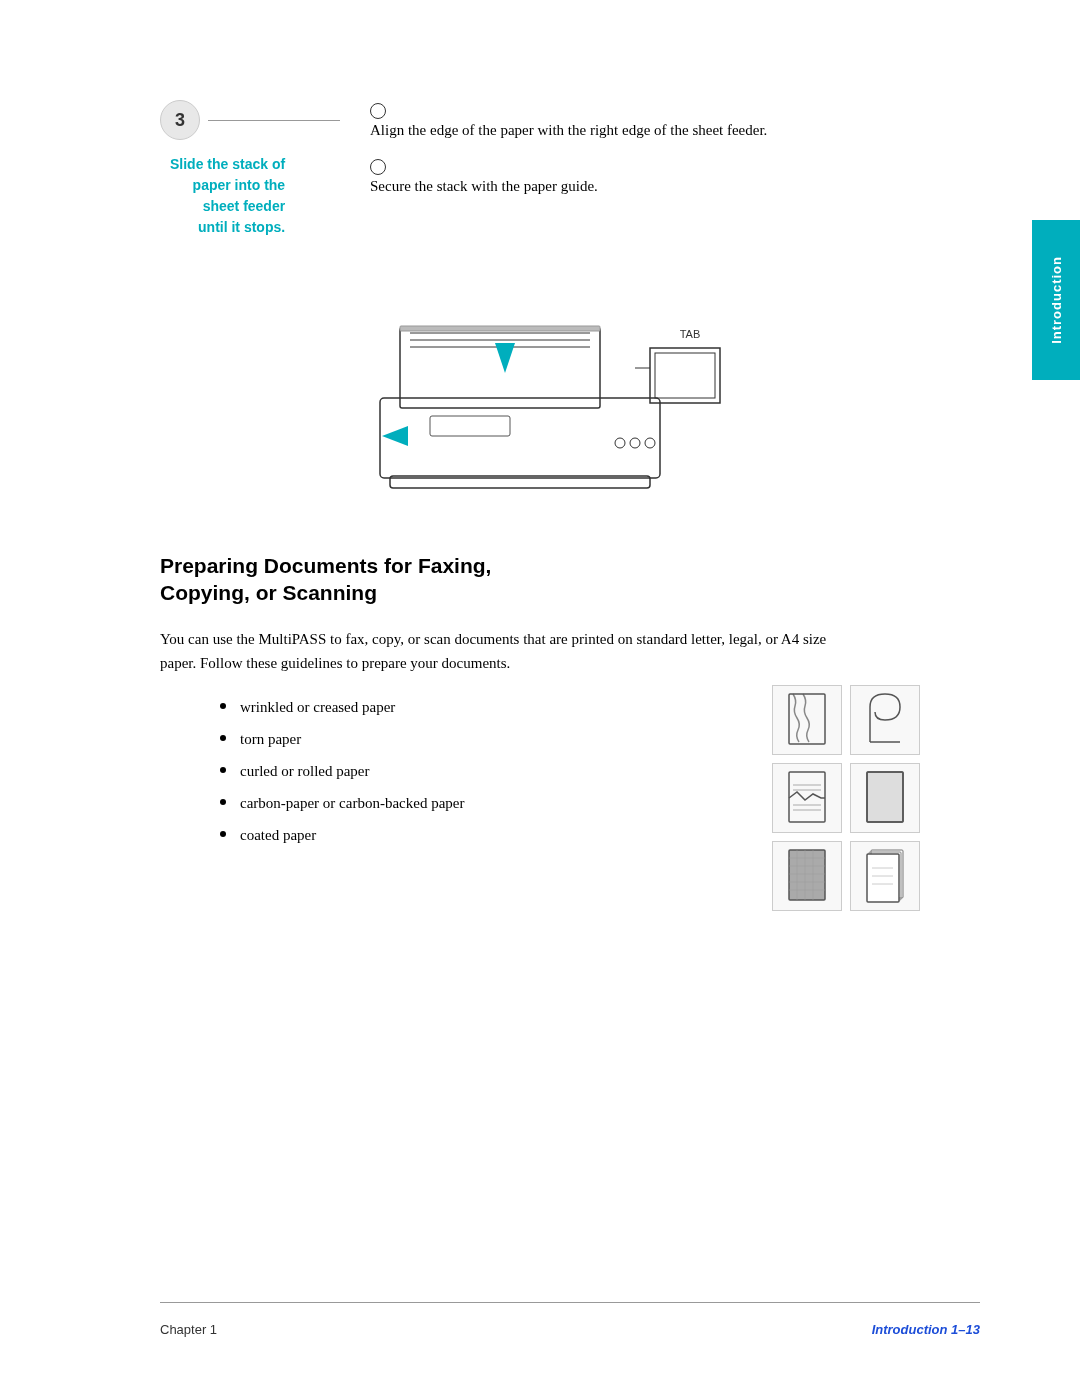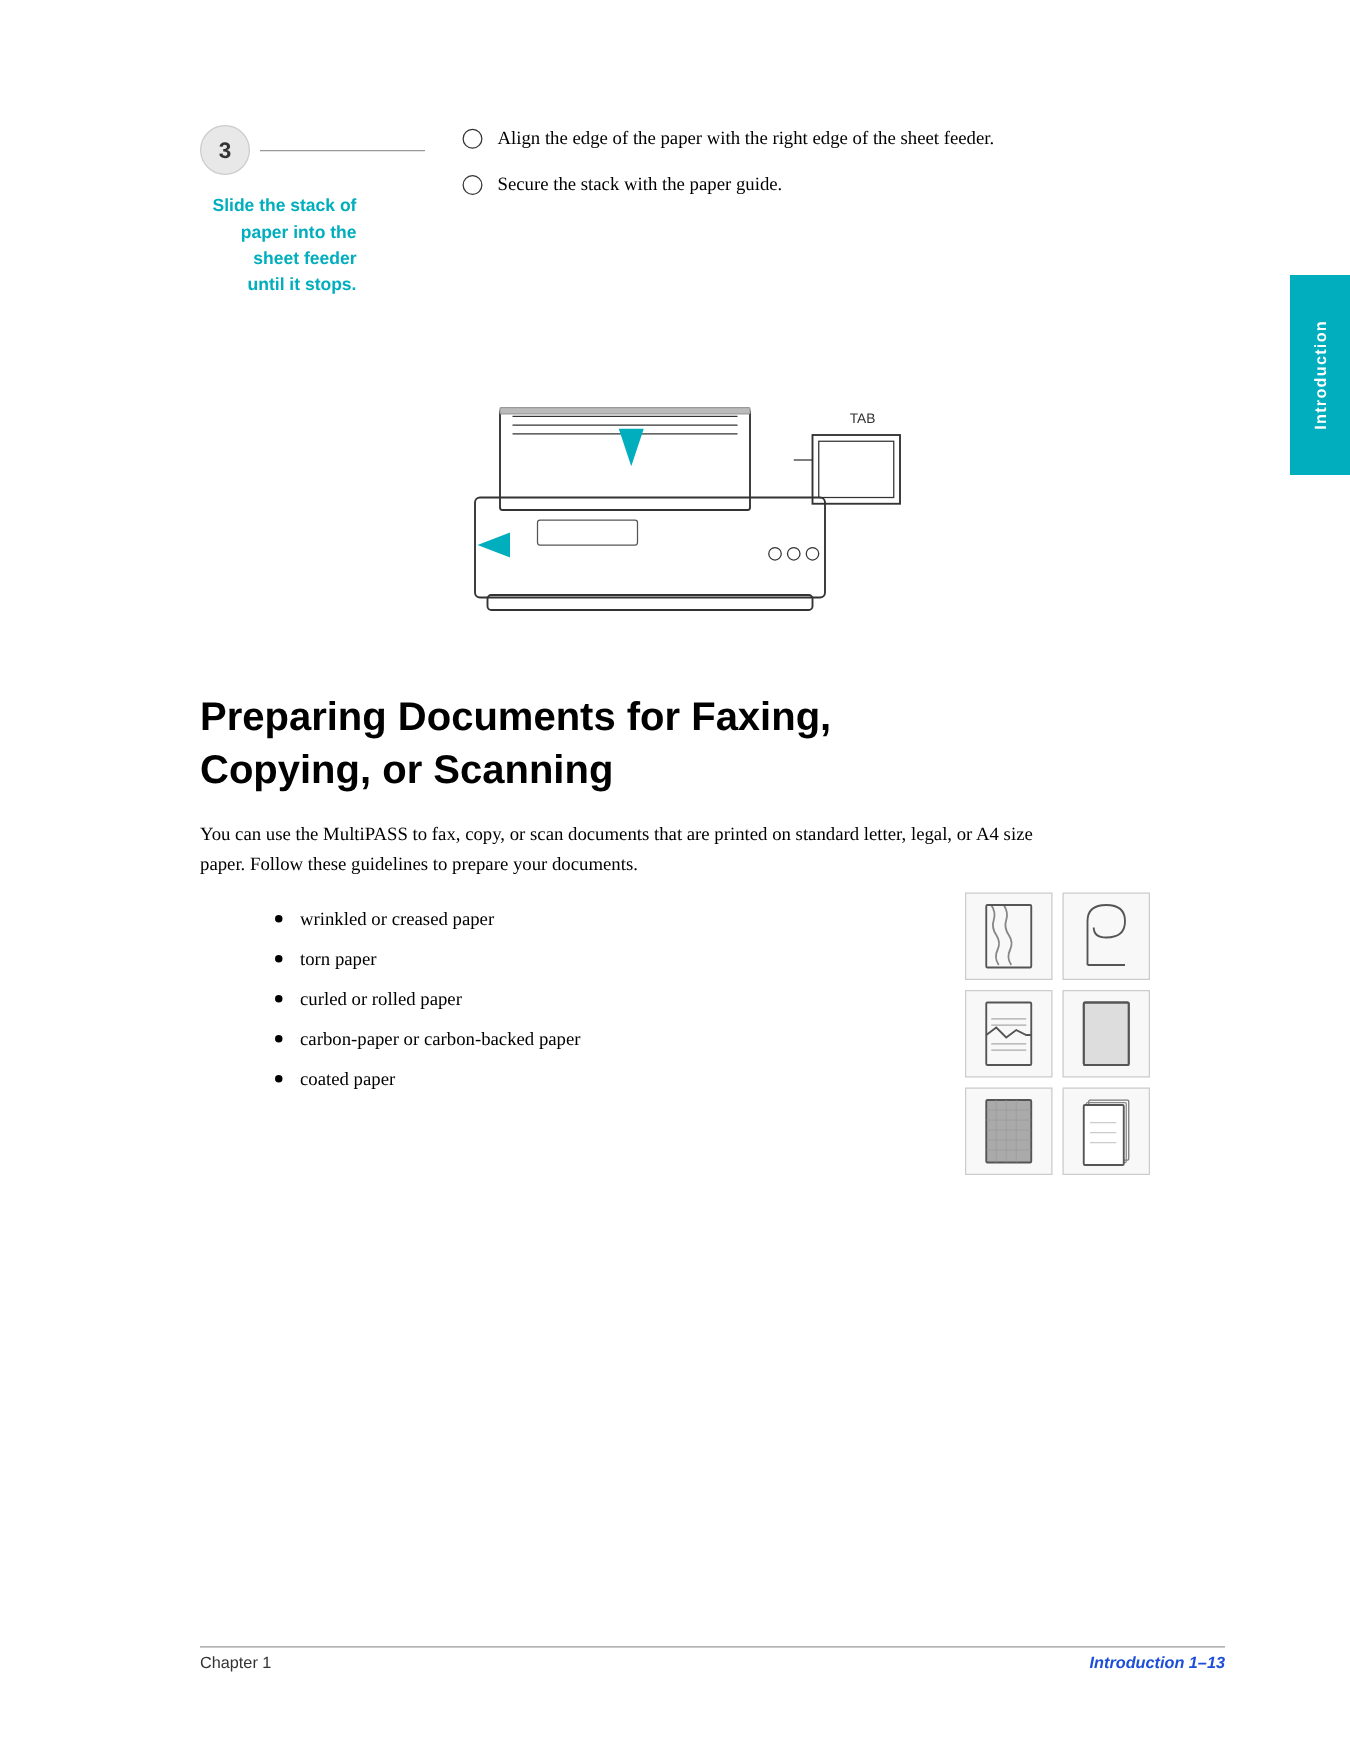--- a/index.html
+++ b/index.html
@@ -102,36 +102,37 @@
       flex: 1;
       padding-left: 30px;
     }
 
     .instruction-item {
       display: flex;
       align-items: flex-start;
       margin-bottom: 14px;
       font-size: 15px;
       line-height: 1.5;
+      flex-direction: column;
     }
 
     .circle-bullet {
       width: 16px;
       height: 16px;
       border-radius: 50%;
       border: 1.5px solid #333;
       flex-shrink: 0;
       margin-top: 3px;
       margin-right: 12px;
     }
 
     
     .section-heading {
       font-family: Arial, sans-serif;
-      font-size: 32px;
+      font-size: 21px;
       font-weight: bold;
       color: #000;
       line-height: 1.3;
       margin-bottom: 20px;
       margin-top: 10px;
     }
 
     .intro-paragraph {
       font-size: 15px;
       line-height: 1.6;
@@ -179,21 +180,21 @@
     
     .footer {
       position: absolute;
       bottom: 60px;
       left: 160px;
       right: 100px;
       display: flex;
       justify-content: space-between;
       align-items: center;
       border-top: 1px solid #999;
-      padding-top: 4px;
+      padding-top: 19px;
     }
 
     .footer-left {
       font-family: Arial, sans-serif;
       font-size: 13px;
       color: #333;
     }
 
     .footer-right {
       font-family: Arial, sans-serif;

